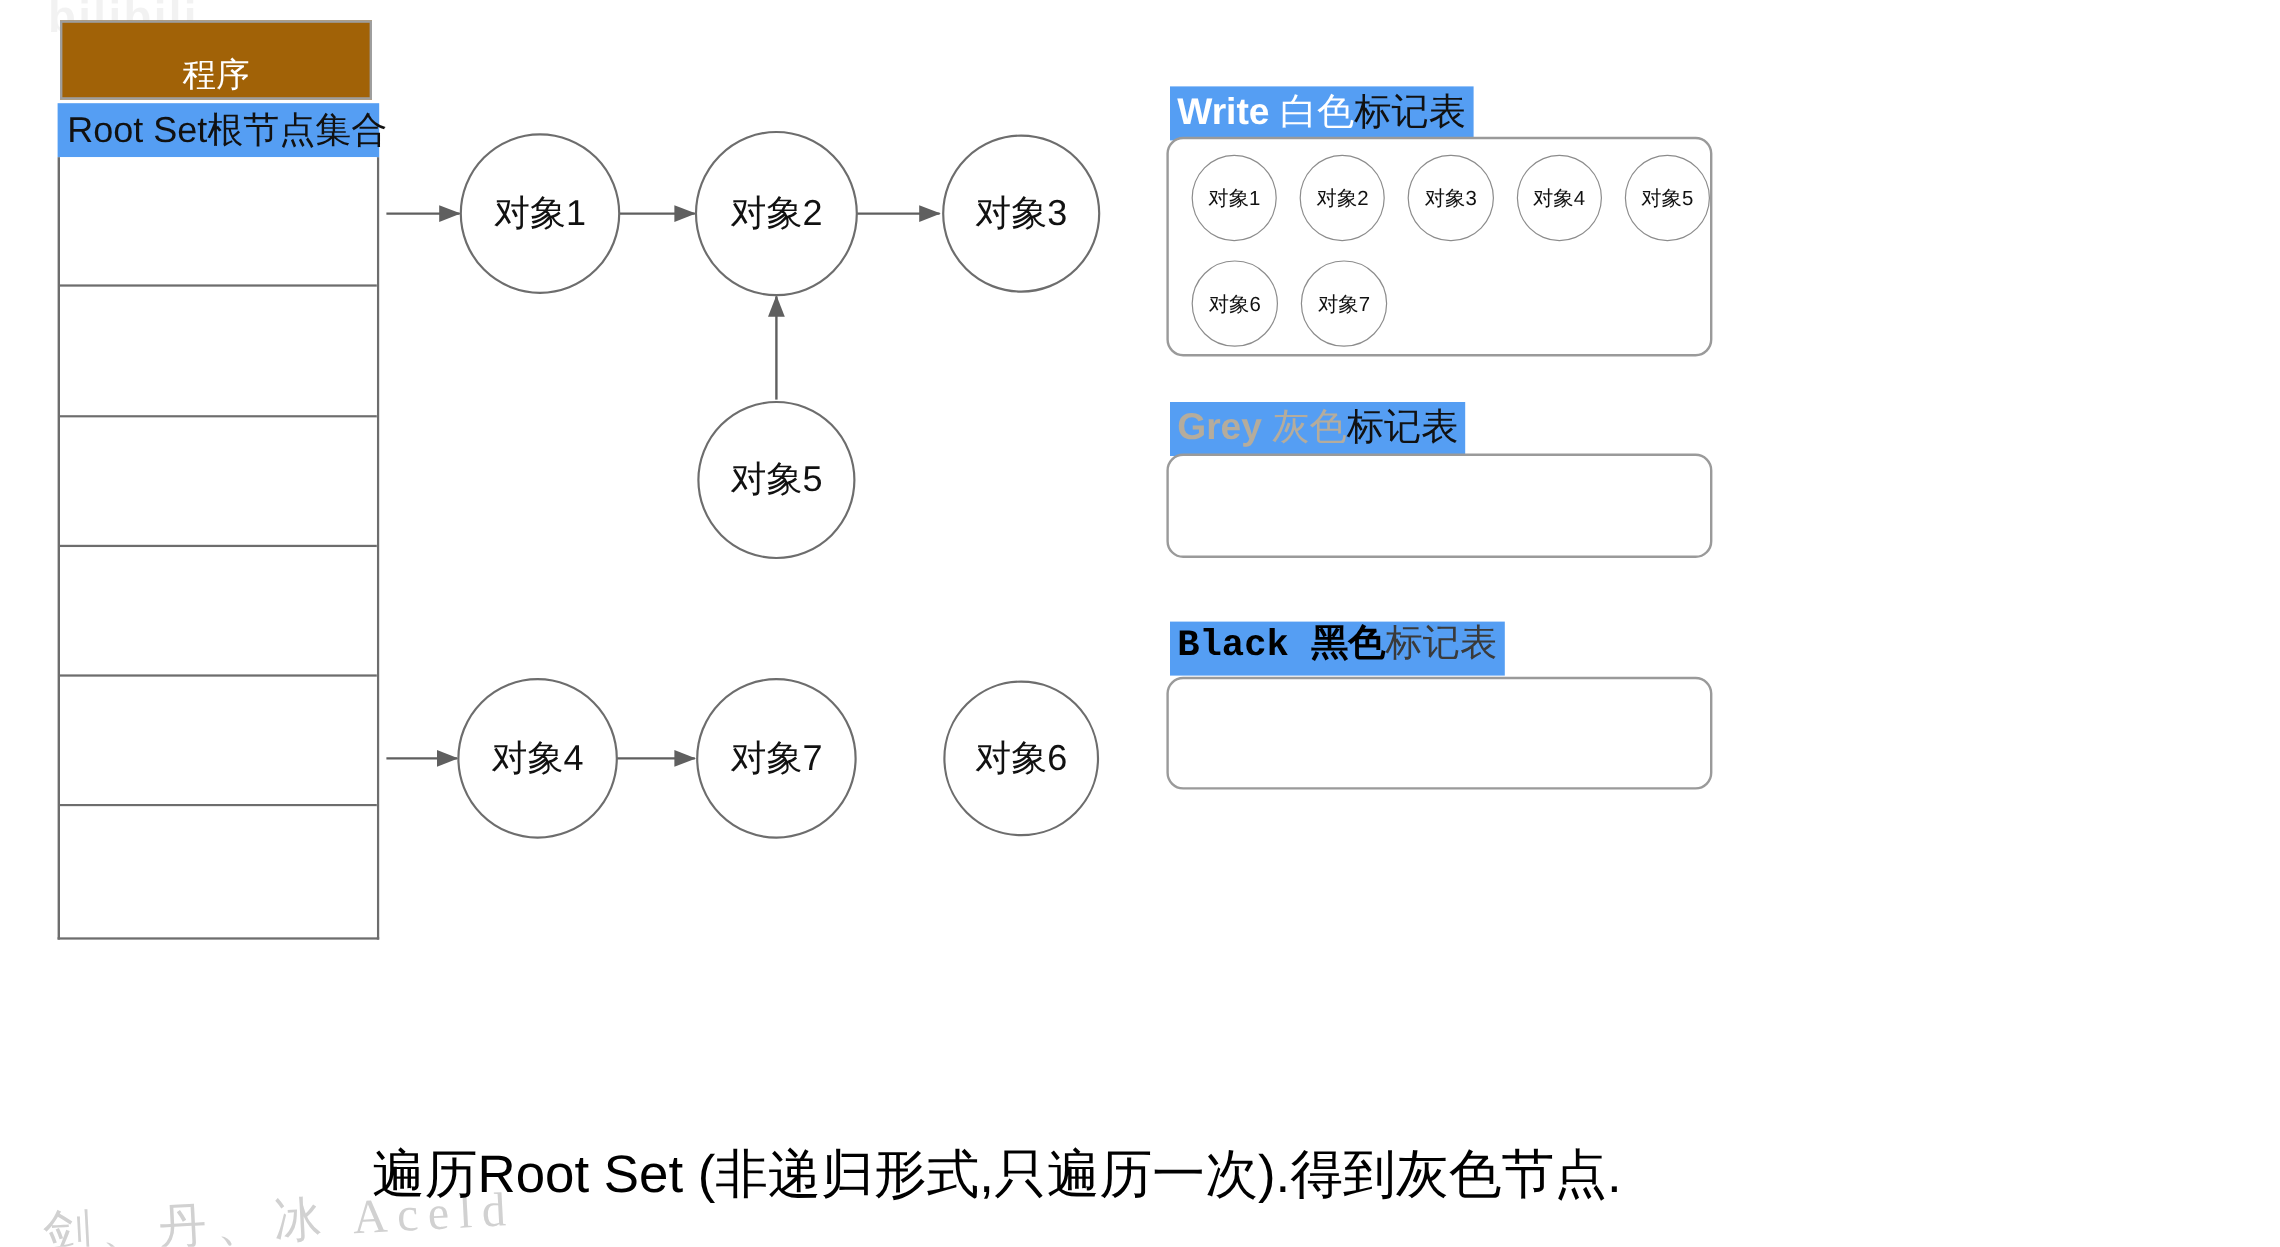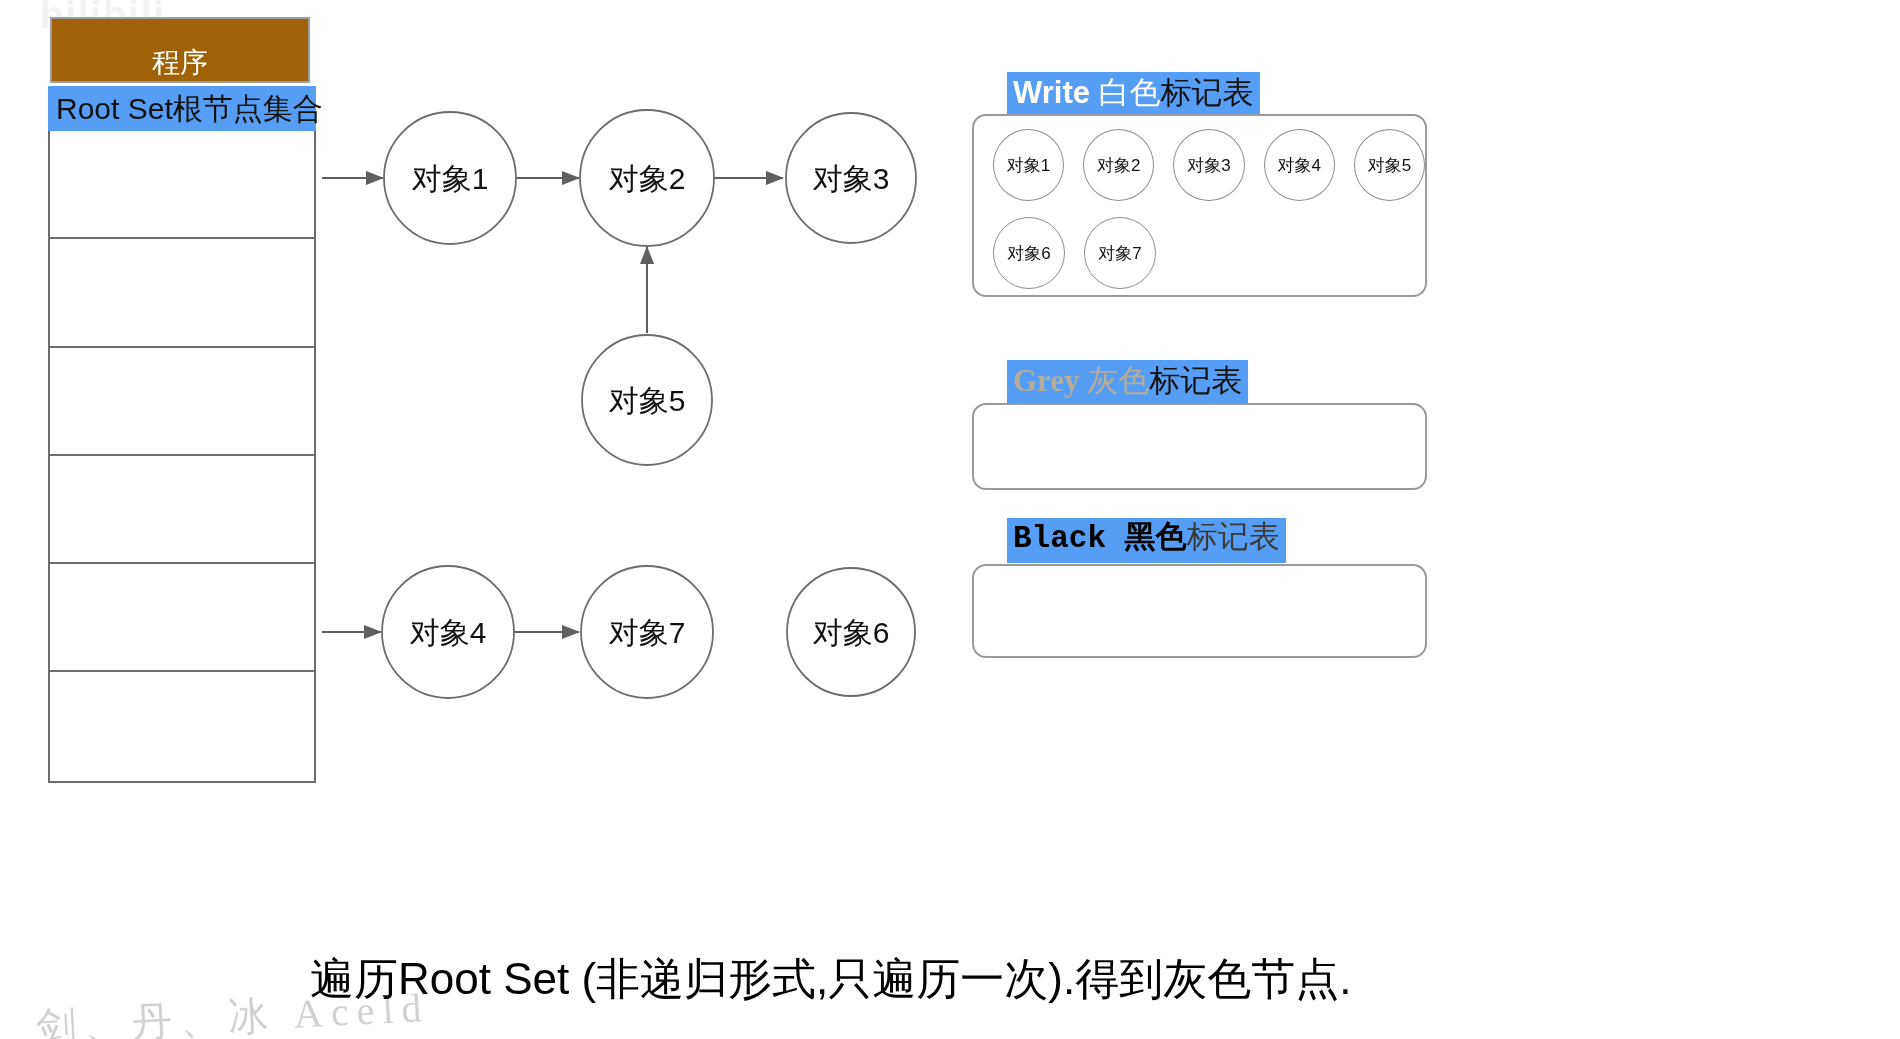--- a/index.html
+++ b/index.html
@@ -133,21 +133,20 @@
   .mark-header {
     position: absolute;
     left: 0;
     top: 0;
     background: #559EF3;
     padding: 2px 6px 4px 6px;
     font-size: 31px;
     line-height: 1.25;
     white-space: nowrap;
     box-sizing: border-box;
-    margin-left: 32px;
   }
   .mark-header .seg-b { font-weight: bold; }
   .mark-body {
     position: absolute;
     border: 2px solid #9a9a9a;
     border-radius: 14px;
     background: #ffffff;
     box-sizing: border-box;
   }
   .chip-row {
@@ -171,21 +170,21 @@
   
   #table-white { left: 972px; top: 72px; width: 455px; height: 225px; }
   #table-white .mark-header { left: 3px; top: 0; }
   #table-white .mark-body {
     left: 0; top: 42px; width: 455px; height: 183px;
     padding: 13px 0 0 19px;
   }
   #table-white .chip-row + .chip-row { margin-top: 16px; }
 
   
-  #table-grey { left: 972px; top: 360px; width: 455px; height: 130px; font-family: Liberation Serif, serif; }
+  #table-grey { left: 972px; top: 335px; width: 455px; height: 130px; }
   #table-grey .mark-header { left: 3px; top: 0; }
   #table-grey .mark-body { left: 0; top: 43px; width: 455px; height: 87px; }
 
   
   #table-black { left: 972px; top: 518px; width: 455px; height: 140px; font-family: Liberation Mono, monospace; }
   #table-black .mark-header { left: 3px; top: 0; }
   #table-black .mark-body { left: 0; top: 46px; width: 455px; height: 94px; }
 
   
   #caption {

